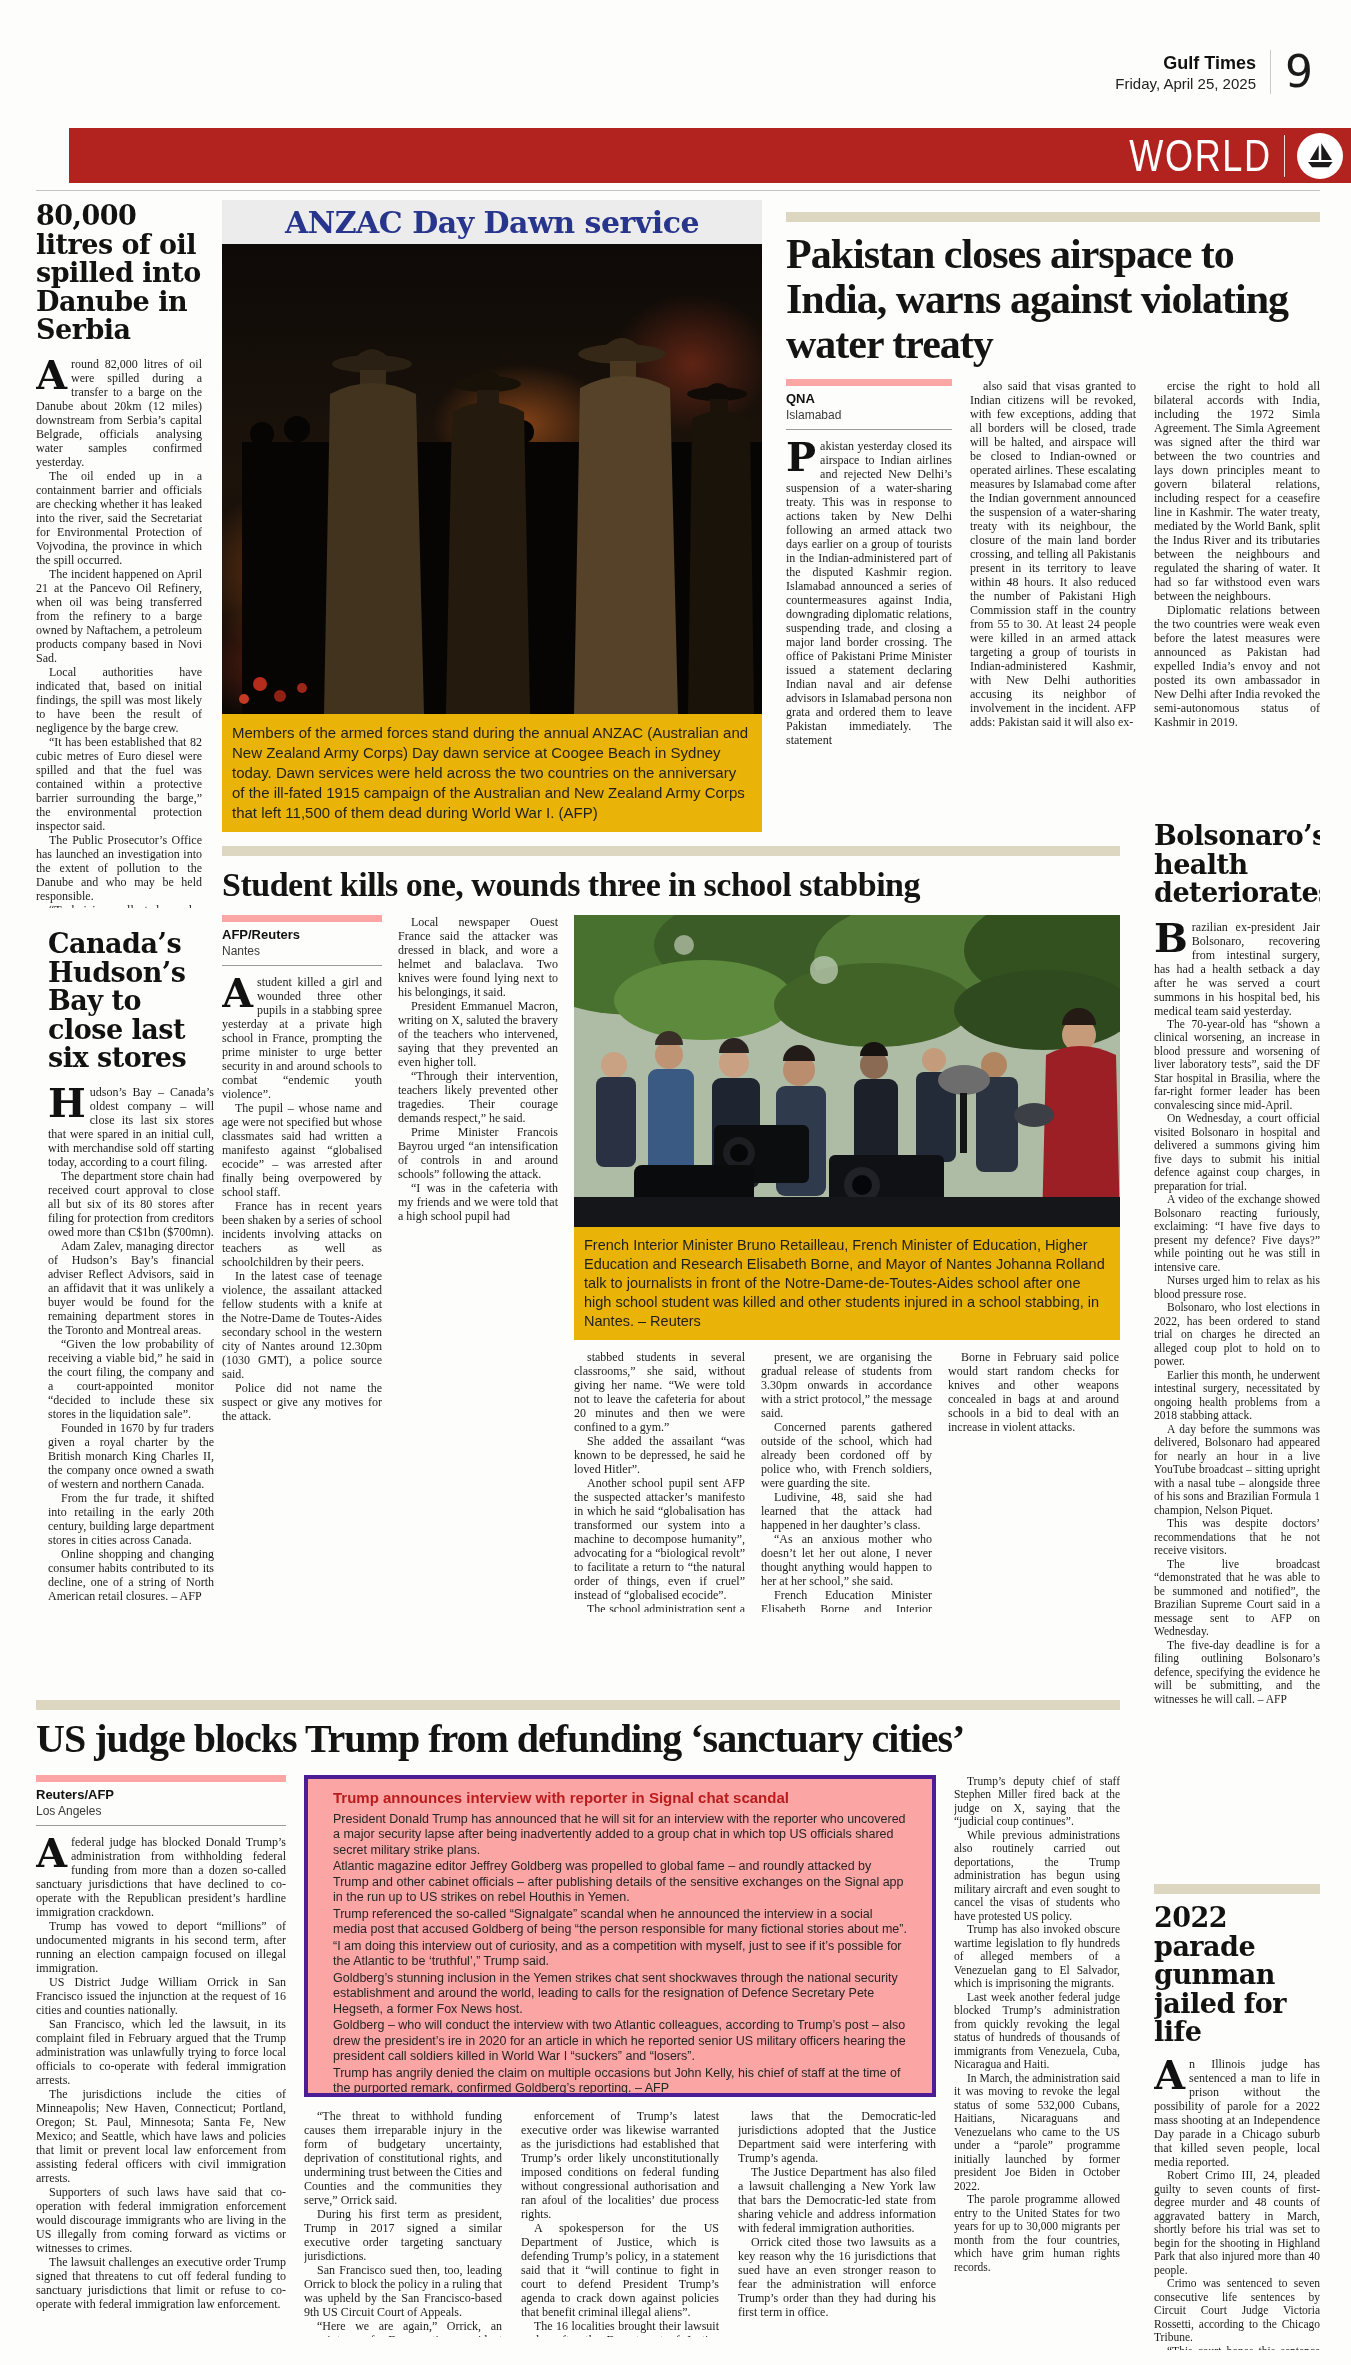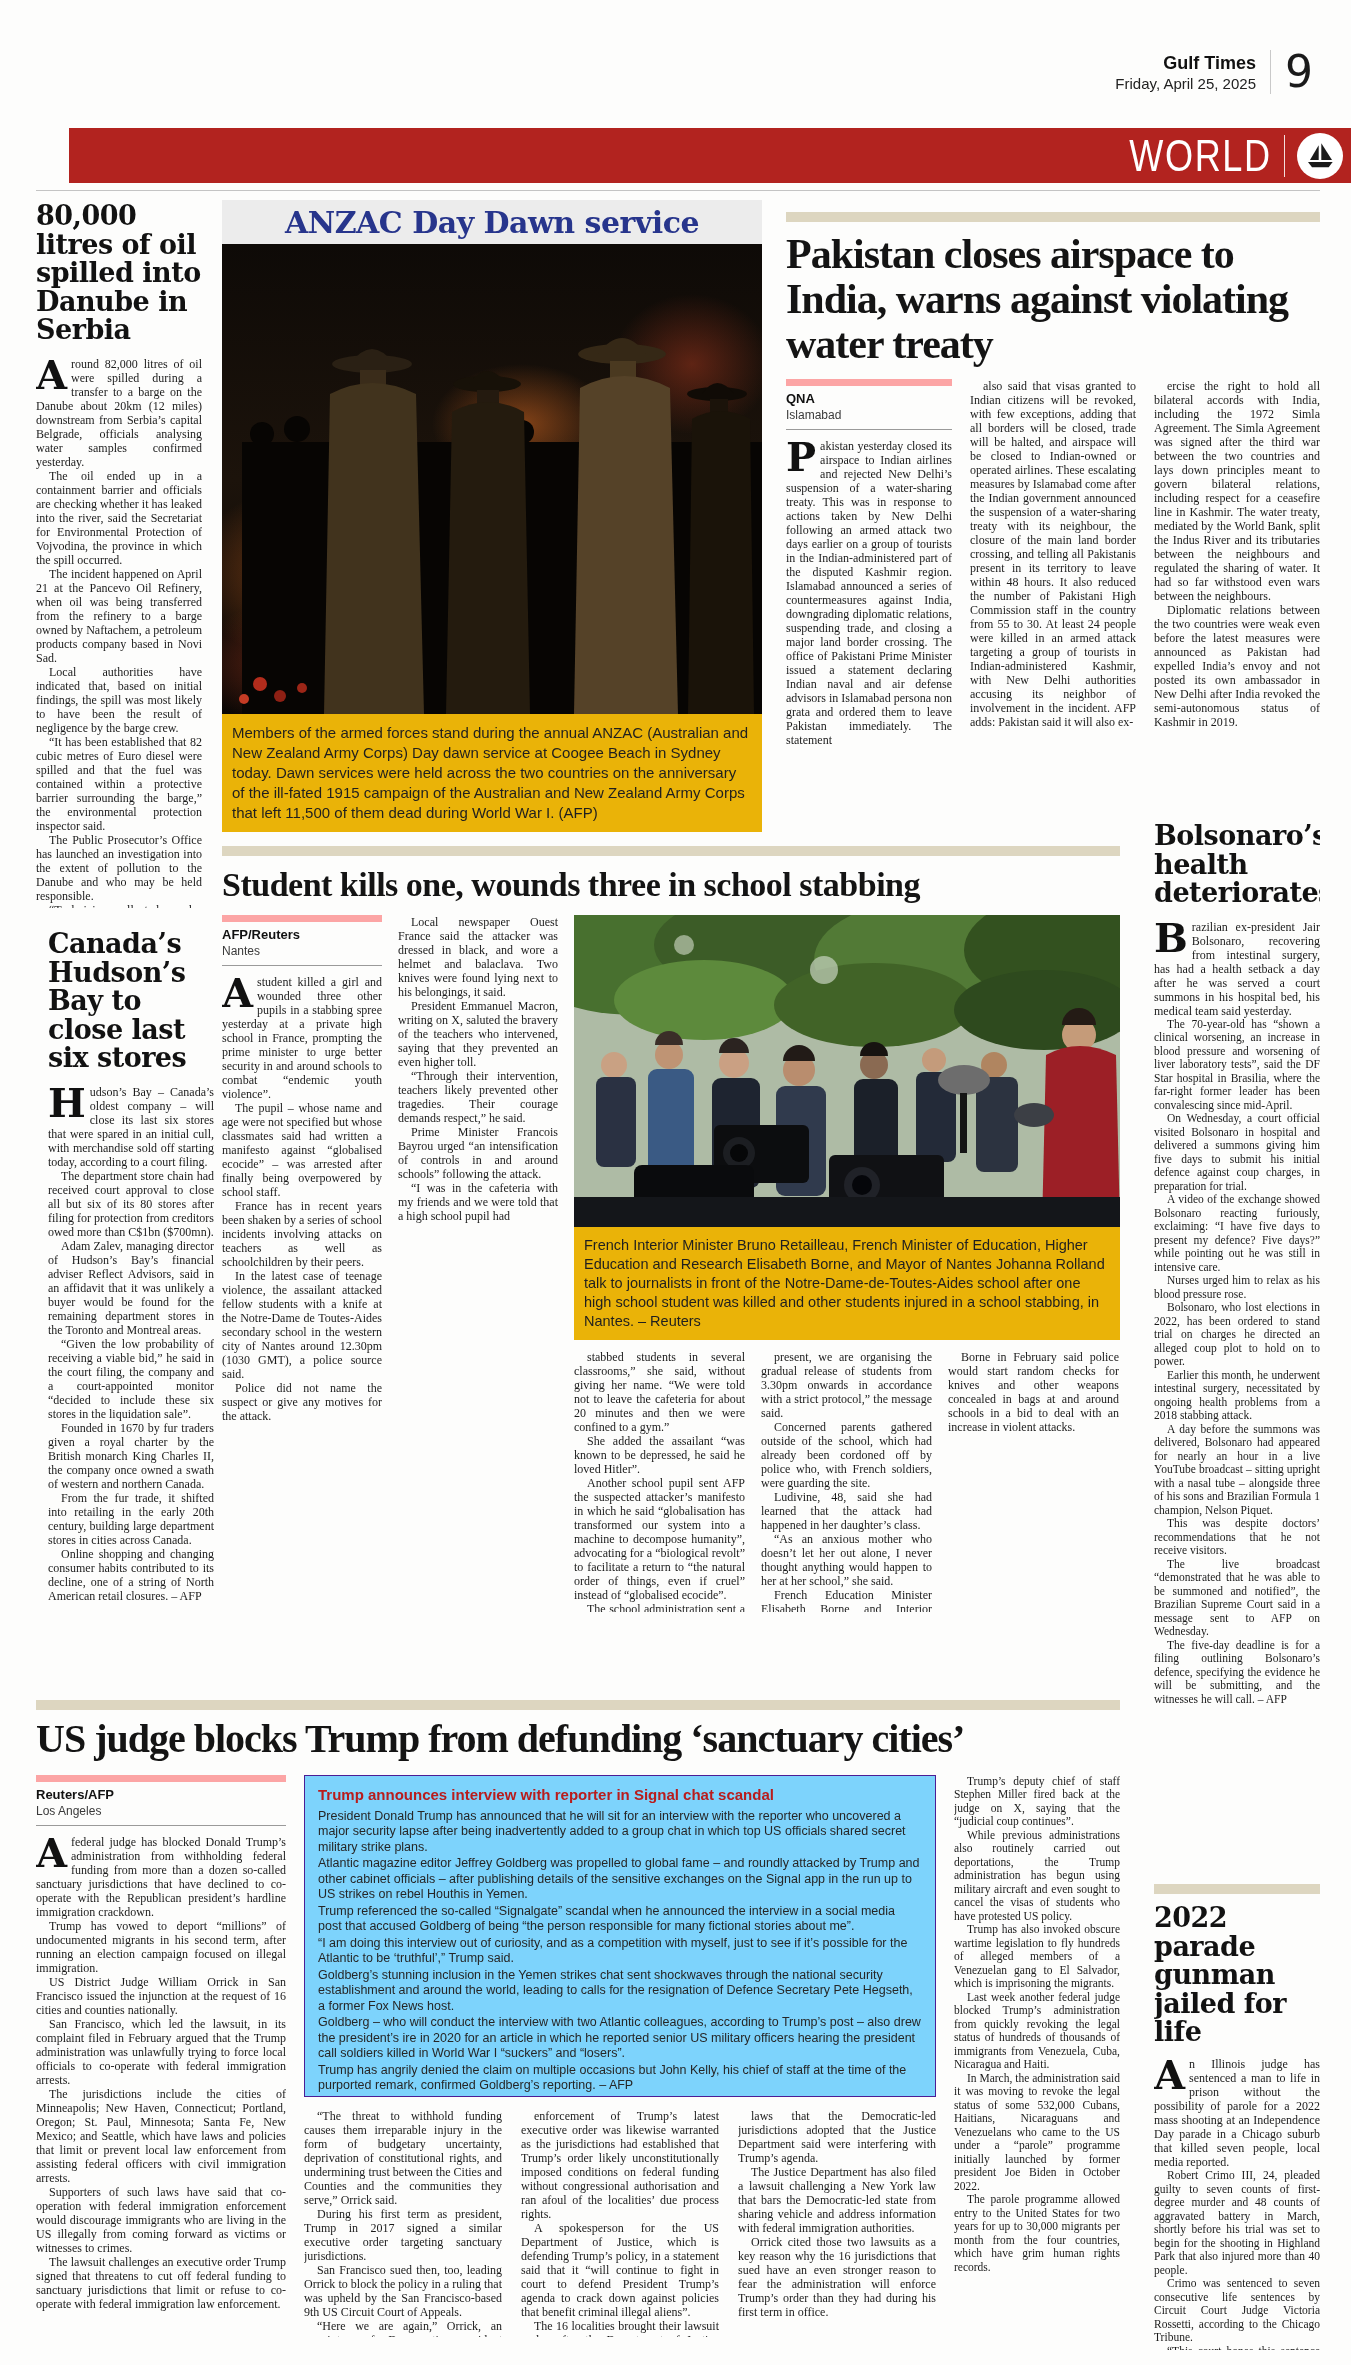--- a/index.html
+++ b/index.html
@@ -33,21 +33,21 @@
   .byline{border-top:7px solid #fca5a5;border-bottom:1px solid #9a9a9a;padding:5px 0 7px;margin-bottom:9px;font-family:"Liberation Sans",sans-serif;}
   .byline .agency{font-size:13px;font-weight:bold;color:#111;}
   .byline .loc{font-size:12px;color:#3a3a3a;margin-top:2px;}
   
   .kicker{height:44px;background:#ececec;display:flex;align-items:center;justify-content:center;font-family:"DejaVu Serif",serif;font-weight:bold;font-size:30px;letter-spacing:-.5px;color:#27358c;}
   .caption{background:#eab308;font-family:"Liberation Sans",sans-serif;font-size:15px;line-height:20px;color:#1f1f1f;padding:9px 10px;box-sizing:border-box;}
   .caption.sm{font-size:14.5px;line-height:19px;}
   .cols{display:flex;}
   .col{overflow:hidden;}
   
-  .sigbox{background:#7dd3fc;border:1px solid #4c1d95;padding:10px 13px;box-sizing:border-box;overflow:hidden;}
+  .sigbox{background:#fca5a5;border:4px solid #4c1d95;padding:10px 25px;box-sizing:border-box;overflow:hidden;}
   .sigbox .title{font-family:"Liberation Sans",sans-serif;font-weight:bold;font-size:15px;color:#b91c1c;margin:0 0 6px 0;}
   .sigbox .paras p{font-family:"Liberation Sans",sans-serif;font-size:12.5px;line-height:15.5px;text-align:left;text-indent:0;color:#262626;margin:0 0 1px 0;}
   .clip{overflow:hidden;}
 </style>
 </head>
 <body>
 
 <div class="mast">
   <div class="mast-text">
     <div class="mast-paper">Gulf Times</div>

